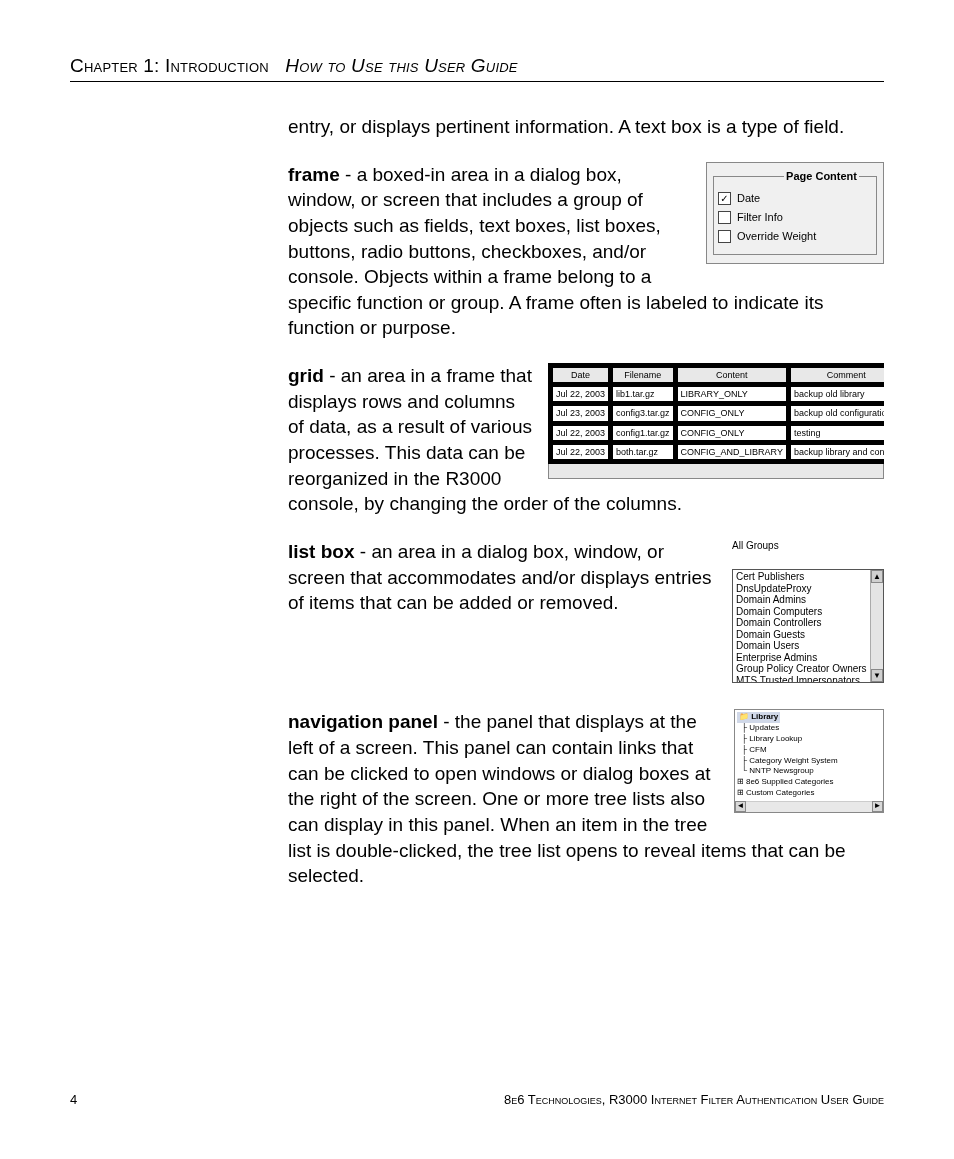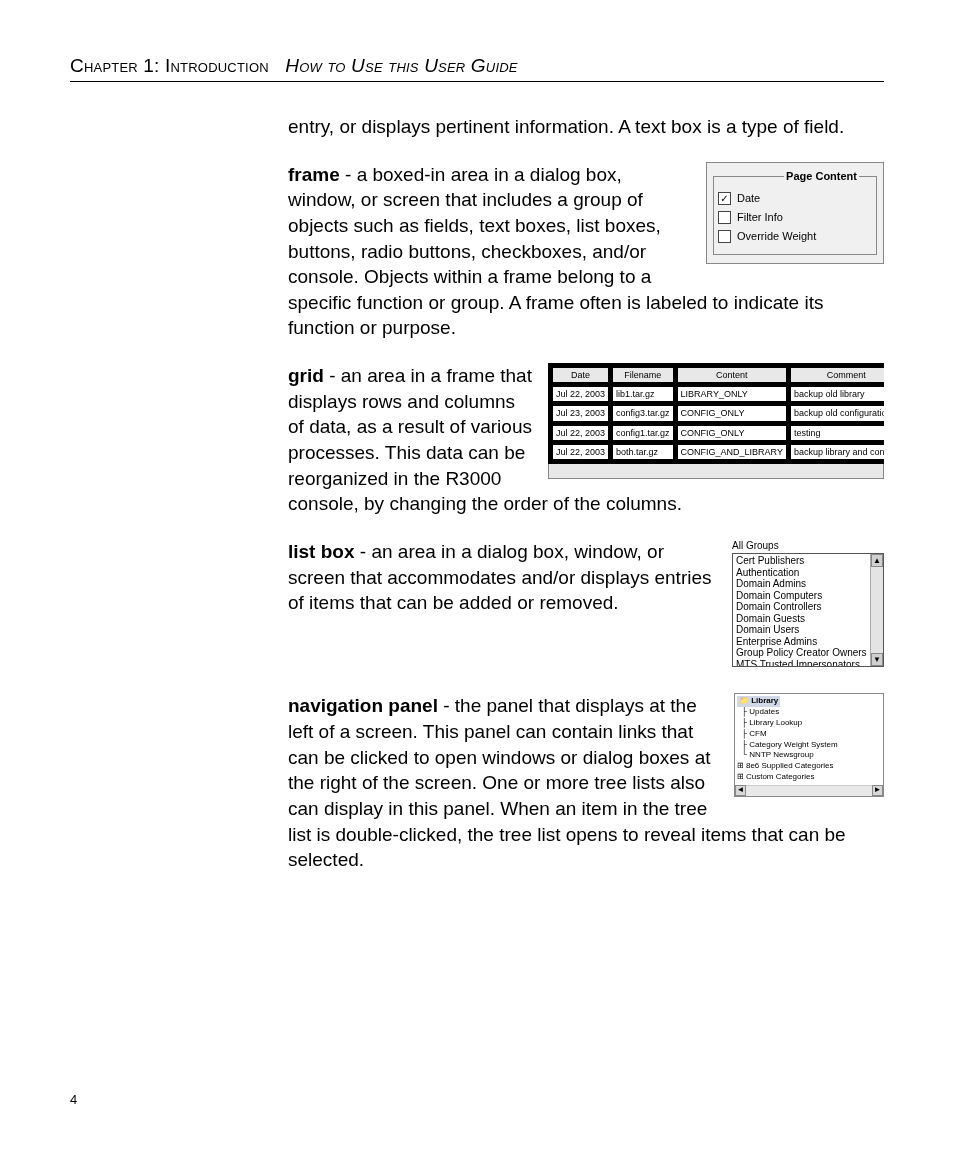--- a/index.html
+++ b/index.html
@@ -115,21 +115,21 @@
     border: 1px solid #888;
     border-top: none;
   }
   
   .listbox-wrap {
     width: 152px;
     font-size: 10px;
     font-family: Tahoma, Arial, sans-serif;
   }
   .listbox-label {
-    margin-bottom: 1px;
+    margin-bottom: 17px;
   }
   .listbox {
     border: 1px solid #555;
     background: #fff;
     height: 112px;
     display: flex;
   }
   .listbox-items {
     flex: 1;
     padding: 1px 3px;
@@ -303,21 +303,21 @@
     </div>
 
     <div class="entry">
       
 
       <div class="float-right listbox-wrap">
         <div class="listbox-label">All Groups</div>
         <div class="listbox">
           <div class="listbox-items">
             <div>Cert Publishers</div>
-            <div>Authentication</div>
+            <div>DnsUpdateProxy</div>
             <div>Domain Admins</div>
             <div>Domain Computers</div>
             <div>Domain Controllers</div>
             <div>Domain Guests</div>
             <div>Domain Users</div>
             <div>Enterprise Admins</div>
             <div>Group Policy Creator Owners</div>
             <div>MTS Trusted Impersonators</div>
           </div>
           <div class="scroll">
@@ -352,15 +352,16 @@
         </div>
       </div>
 
       <span class="term">navigation panel</span><span> - the panel that displays at the left of a screen. This panel can contain links that can be clicked to open windows or dialog boxes at the right of the screen. One or more tree lists also can display in this panel. When an item in the tree list is double-clicked, the tree list opens to reveal items that can be selected.</span>
     </div>
 
   </div>
 
   <div class="page-footer">
     <span>4</span>
+    <span class="title">8e6 Technologies, R3000 Internet Filter Authentication User Guide</span>
   </div>
 
 </div>
 
 </body></html>

